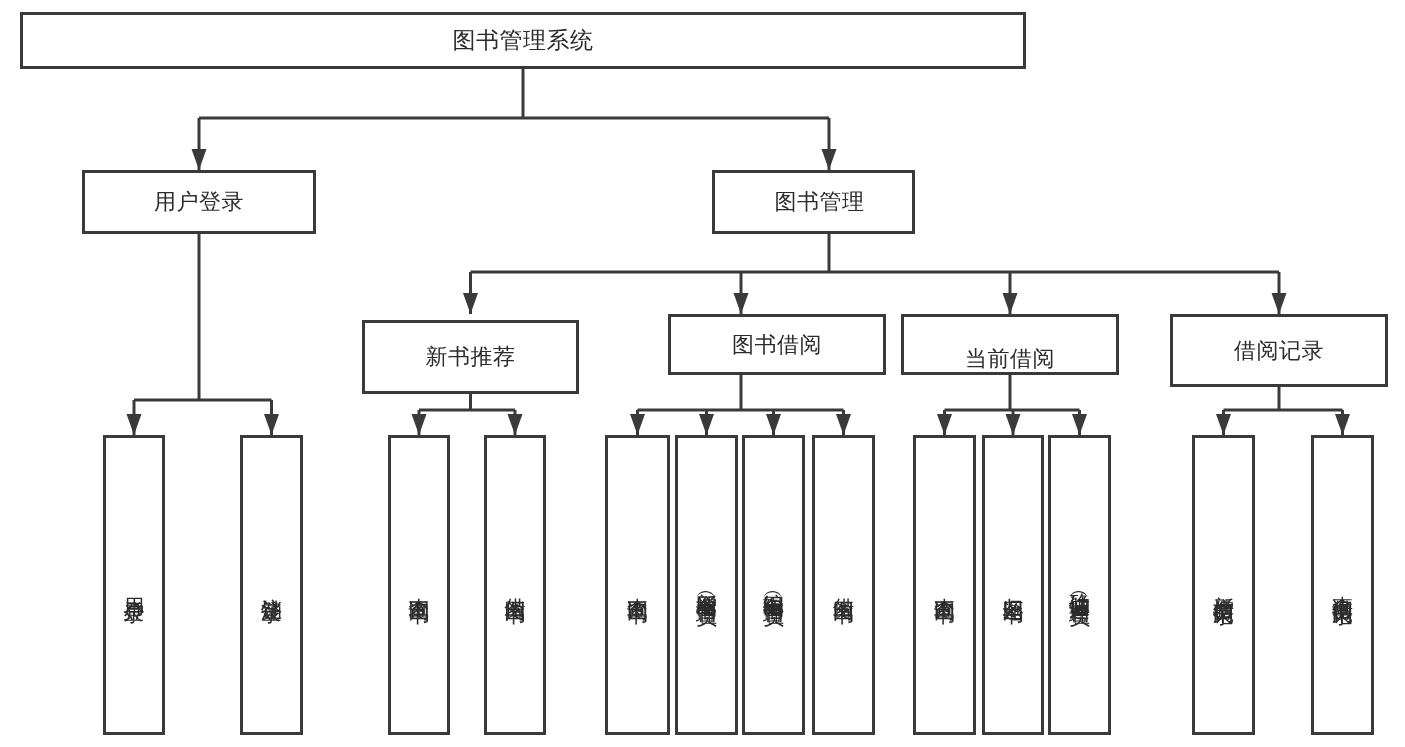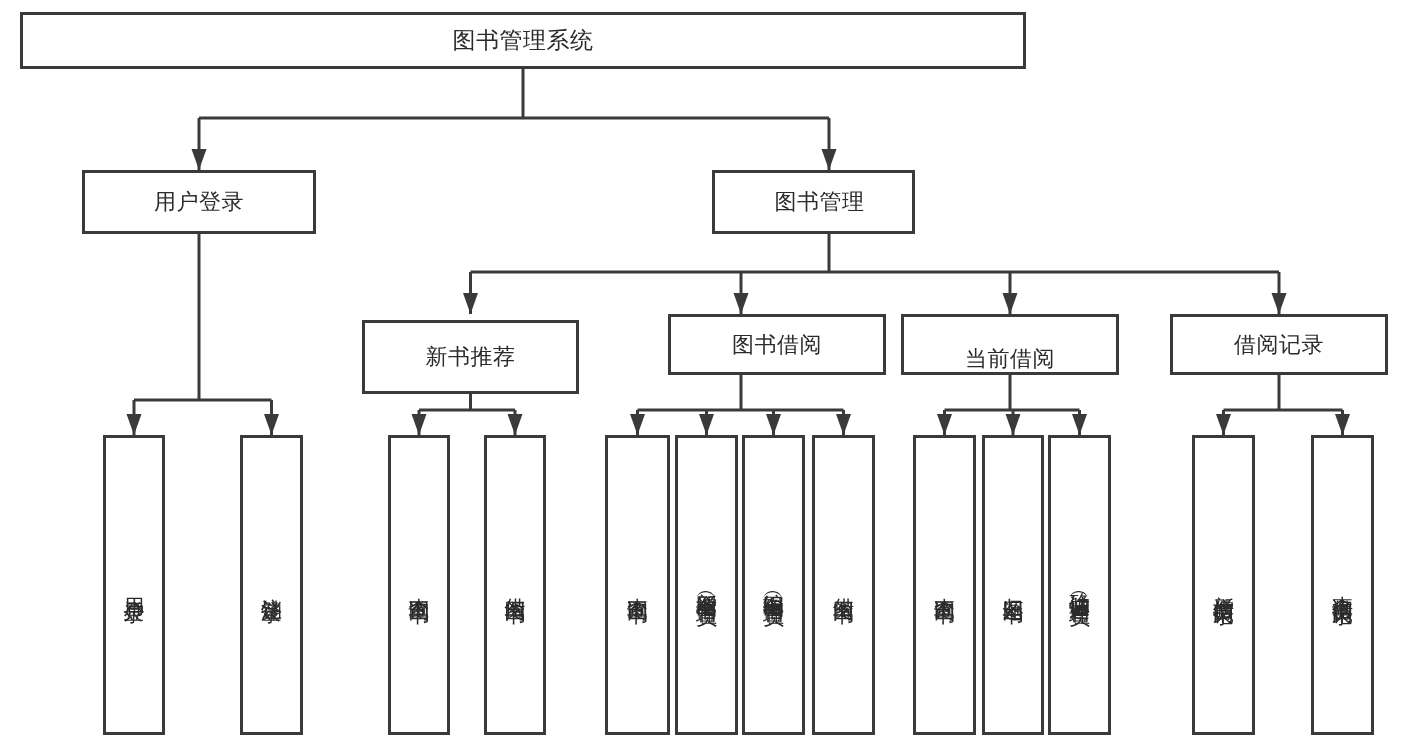--- a/index.html
+++ b/index.html
@@ -151,21 +151,21 @@
       </div>
       <div class="node horizontal" style="left: 362px; top: 320px; width: 217px; height: 74px;">
         <span class="node-label">新书推荐</span>
       </div>
       <div class="node horizontal" style="left: 632px; top: 314px; width: 218px; height: 61px; margin-left: 36px;">
         <span class="node-label">图书借阅</span>
       </div>
       <div class="node horizontal" style="left: 901px; top: 314px; width: 218px; height: 61px; align-items: flex-end;">
         <span class="node-label">当前借阅</span>
       </div>
-      <div class="node horizontal" style="left: 1170px; top: 314px; width: 218px; height: 61px;">
+      <div class="node horizontal" style="left: 1170px; top: 314px; width: 218px; height: 73px;">
         <span class="node-label">借阅记录</span>
       </div>
       <div class="node vertical" style="left: 103px; top: 435px; width: 62px; height: 300px;">
         <span class="node-label">用户登录</span>
       </div>
       <div class="node vertical" style="left: 240px; top: 435px; width: 63px; height: 300px;">
         <span class="node-label">注销登录</span>
       </div>
       <div class="node vertical" style="left: 388px; top: 435px; width: 62px; height: 300px;">
         <span class="node-label">查询图书</span>

